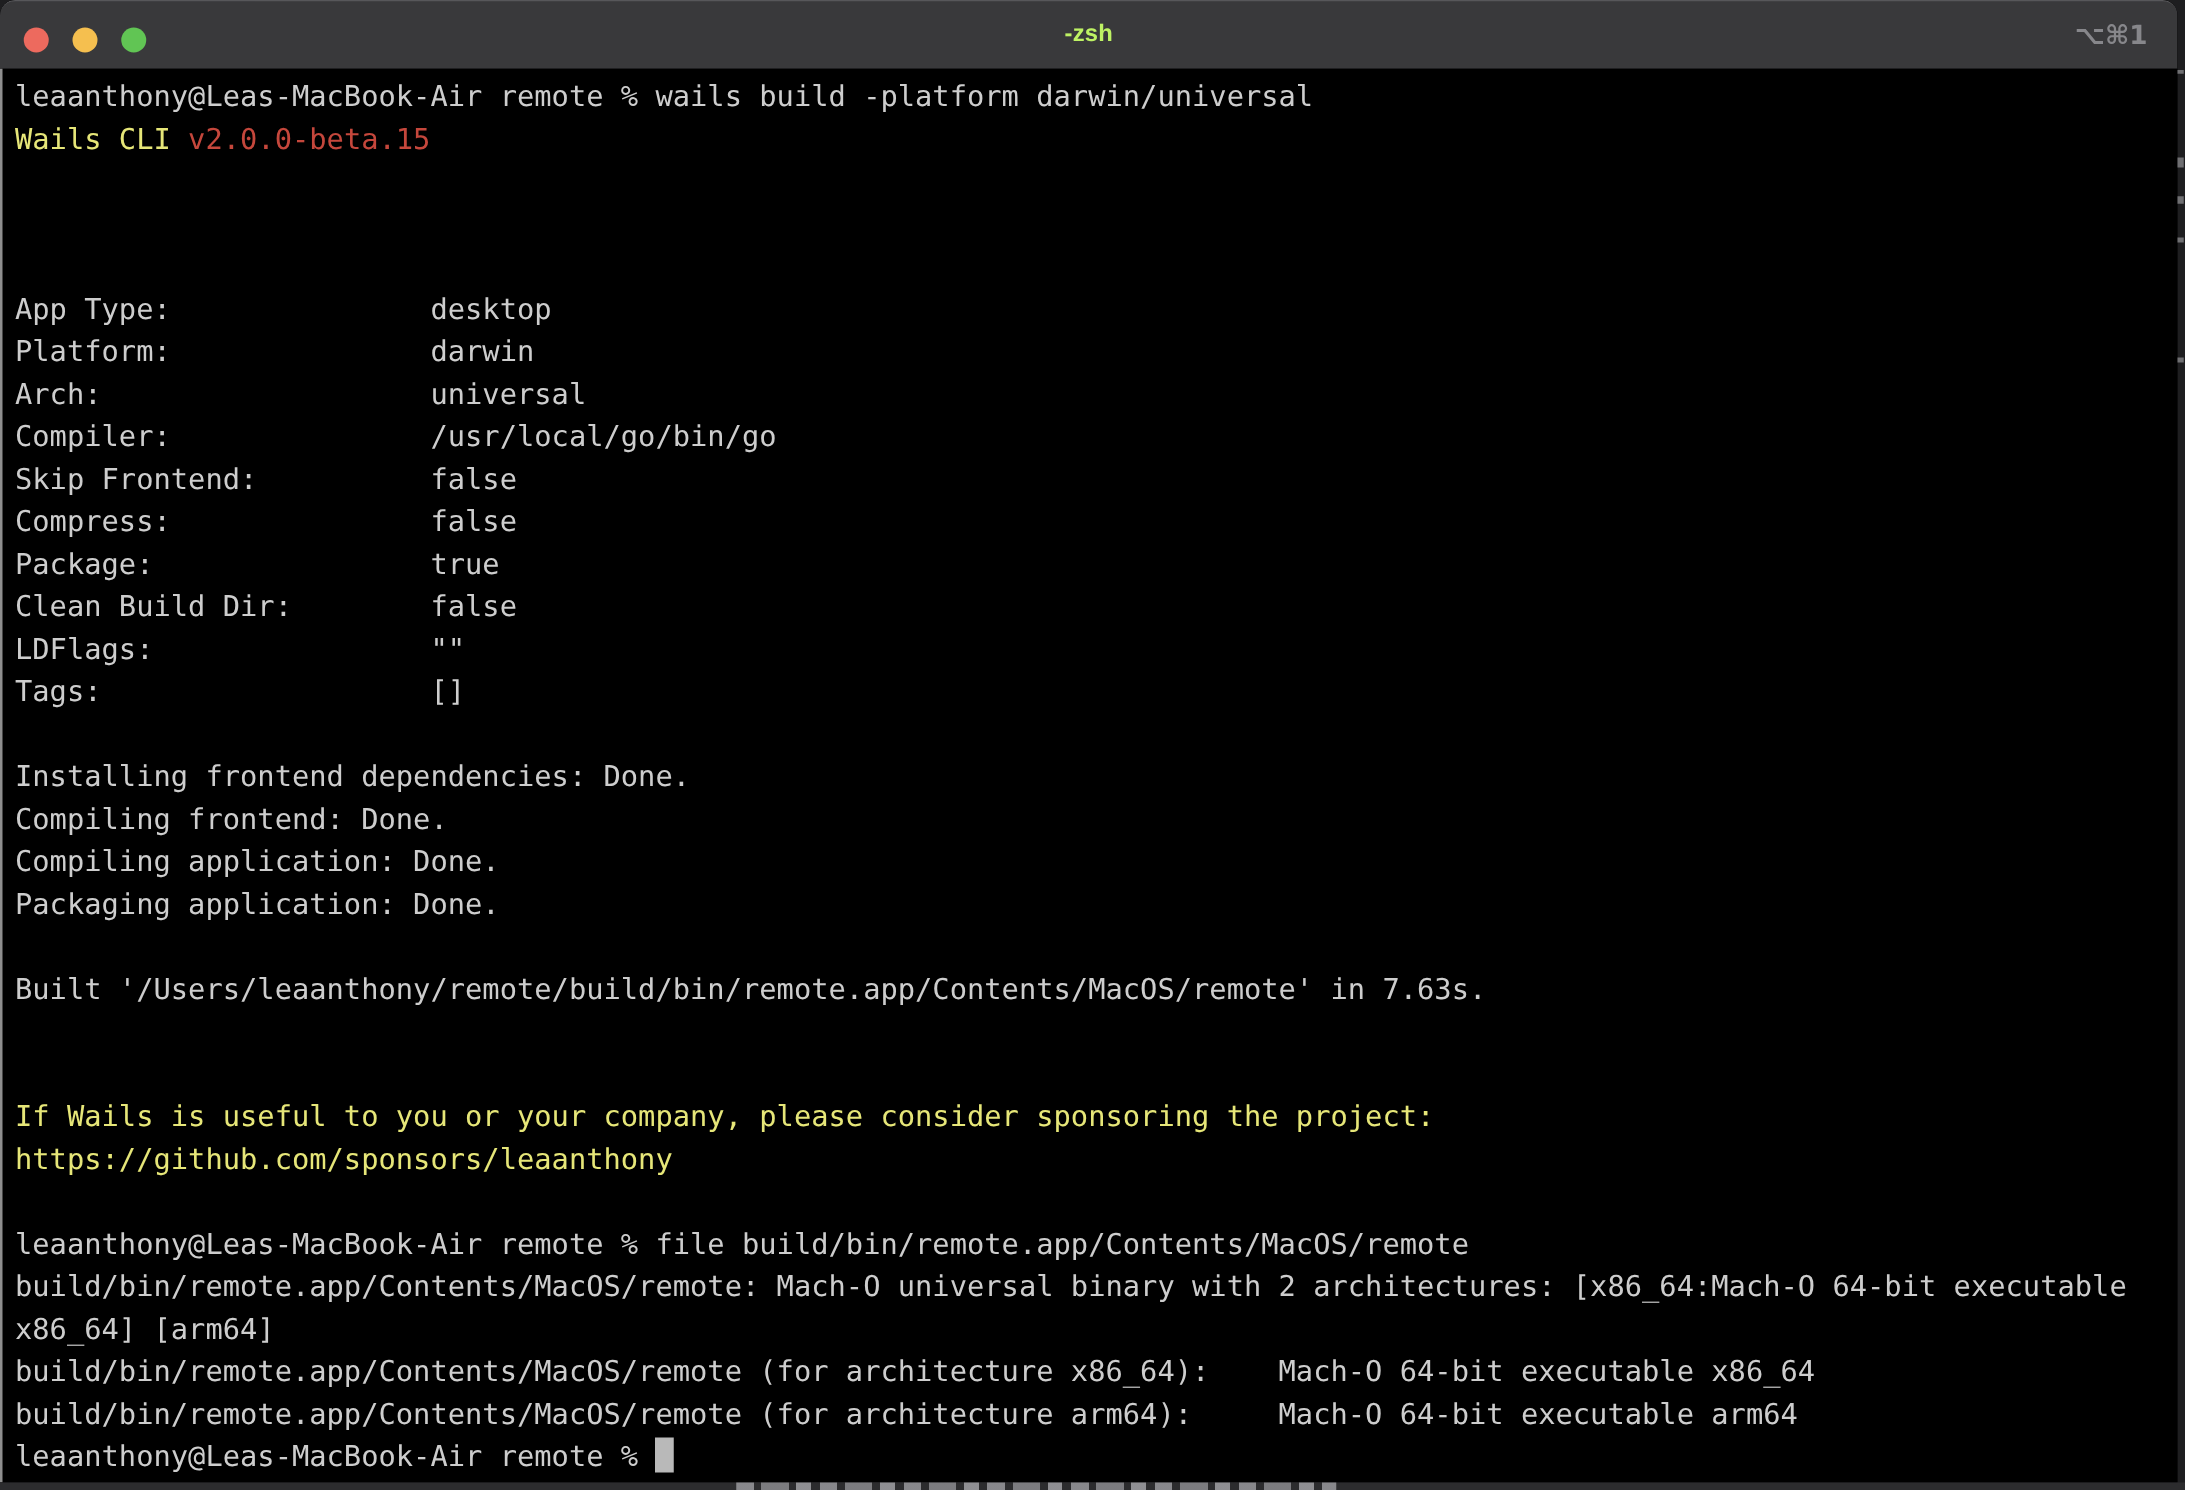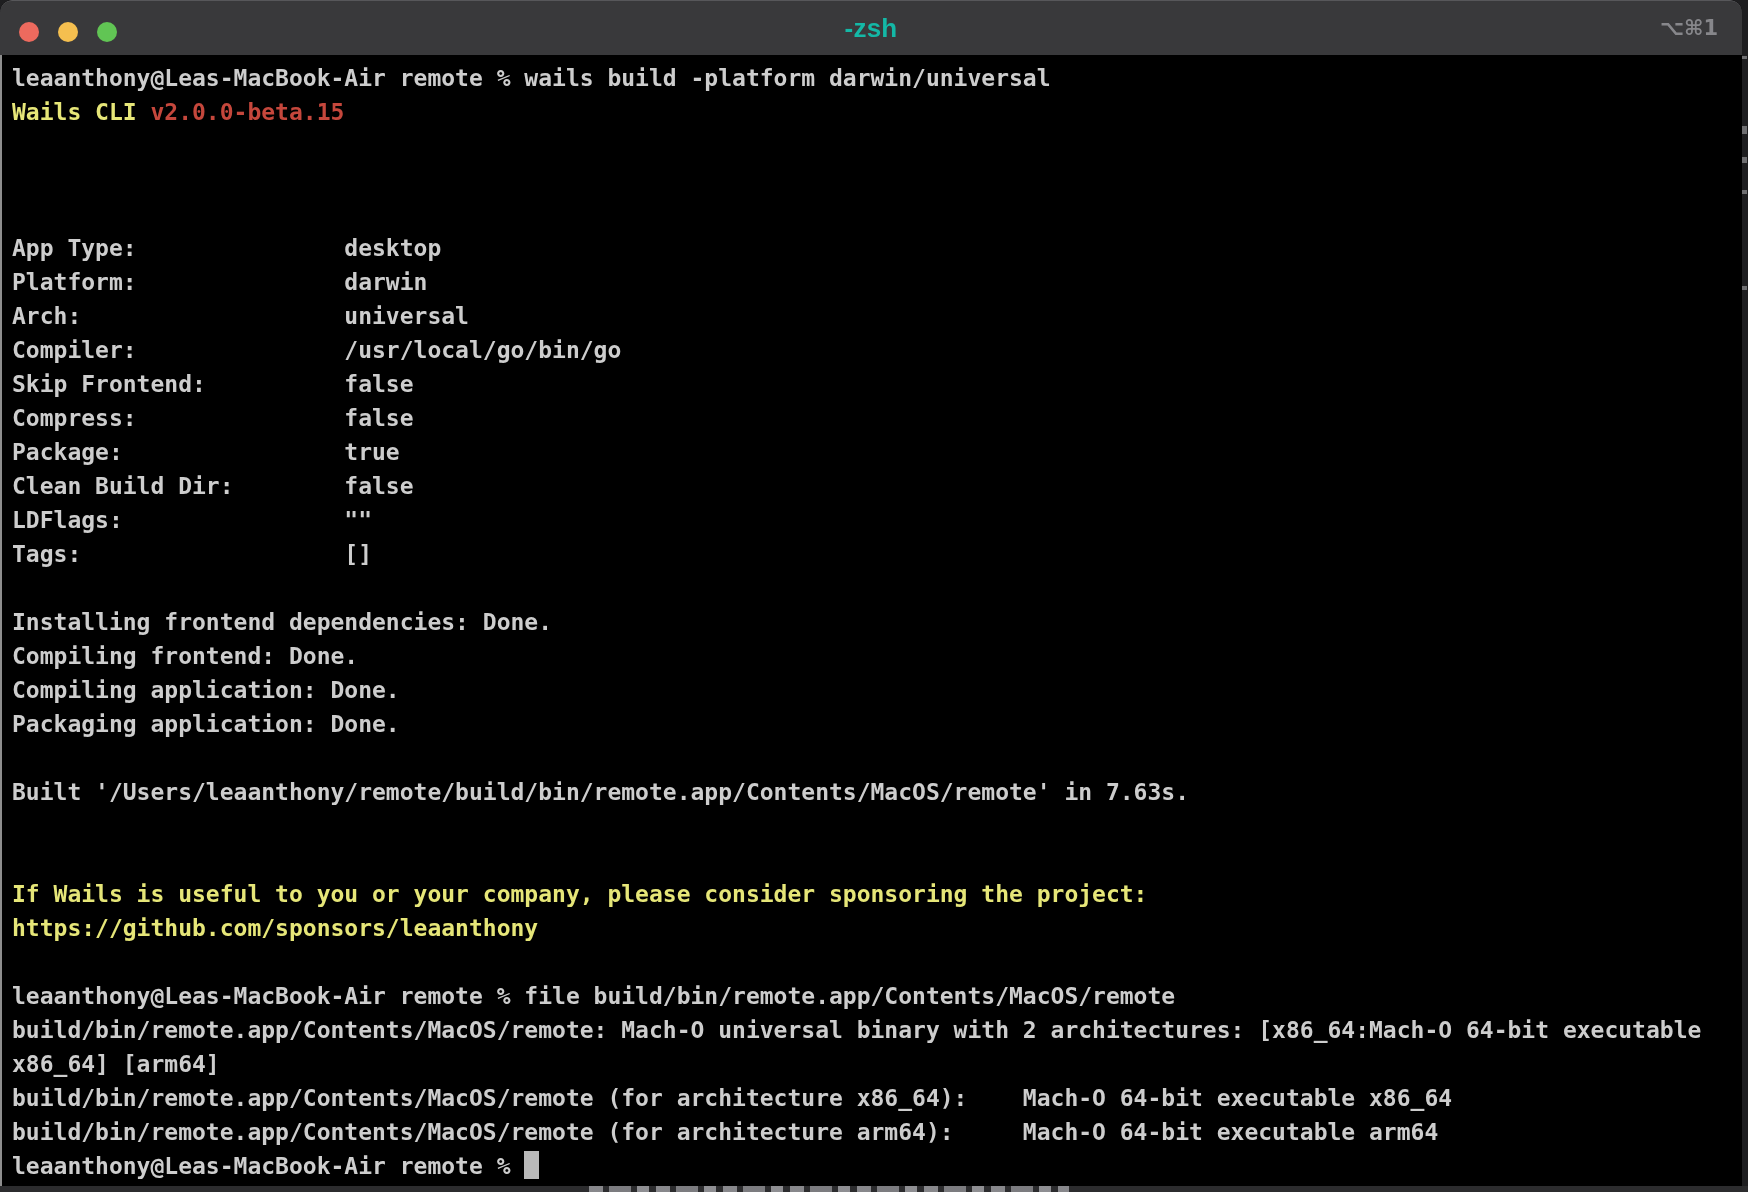--- a/index.html
+++ b/index.html
@@ -36,23 +36,23 @@
     display: flex;
     gap: 19px;
   }
   .traffic-light {
     width: 20px; height: 20px;
     border-radius: 50%;
     padding: 0; border: none;
     cursor: default;
   }
   .window-title {
-    font-size: 26px;
+    font-size: 19px;
     font-weight: 700;
-    color: #14b8a6;
+    color: #bef264;
     letter-spacing: 0.2px;
   }
   .window-shortcut {
     position: absolute;
     right: 24px; top: 0;
     height: 100%;
     display: flex;
     align-items: center;
     color: #87878b;
     font-size: 21px;
@@ -68,21 +68,20 @@
     border-left: 2px solid #8e8e8e;
     padding: 6px 10px 0 10px;
     font-family: "DejaVu Sans Mono", monospace;
     font-size: 23px;
     line-height: 34px;
     white-space: pre;
     cursor: text;
   }
   .term-line {
     min-height: 34px;
-    font-weight: bold;
   }
   .cursor-block {
     display: inline-block;
     width: 15px;
     height: 28px;
     background: #b9b9b9;
     vertical-align: -5px;
   }
 
   

